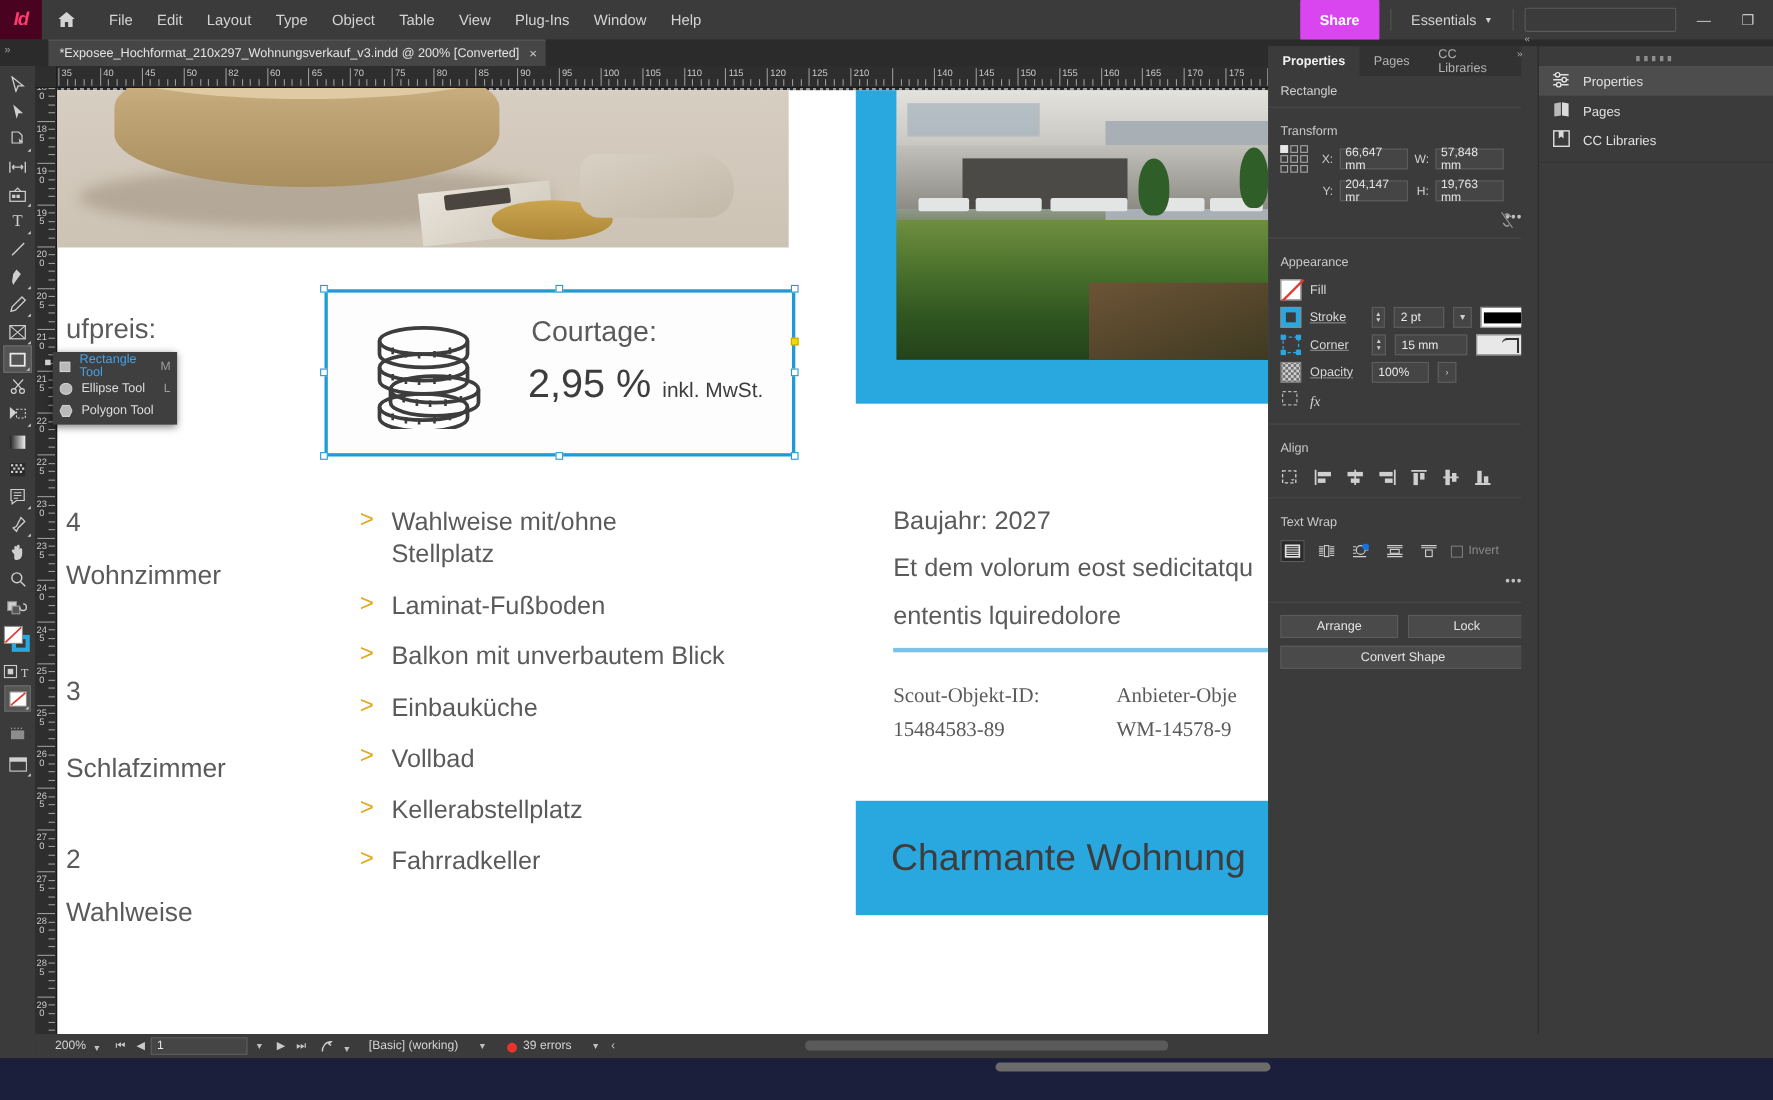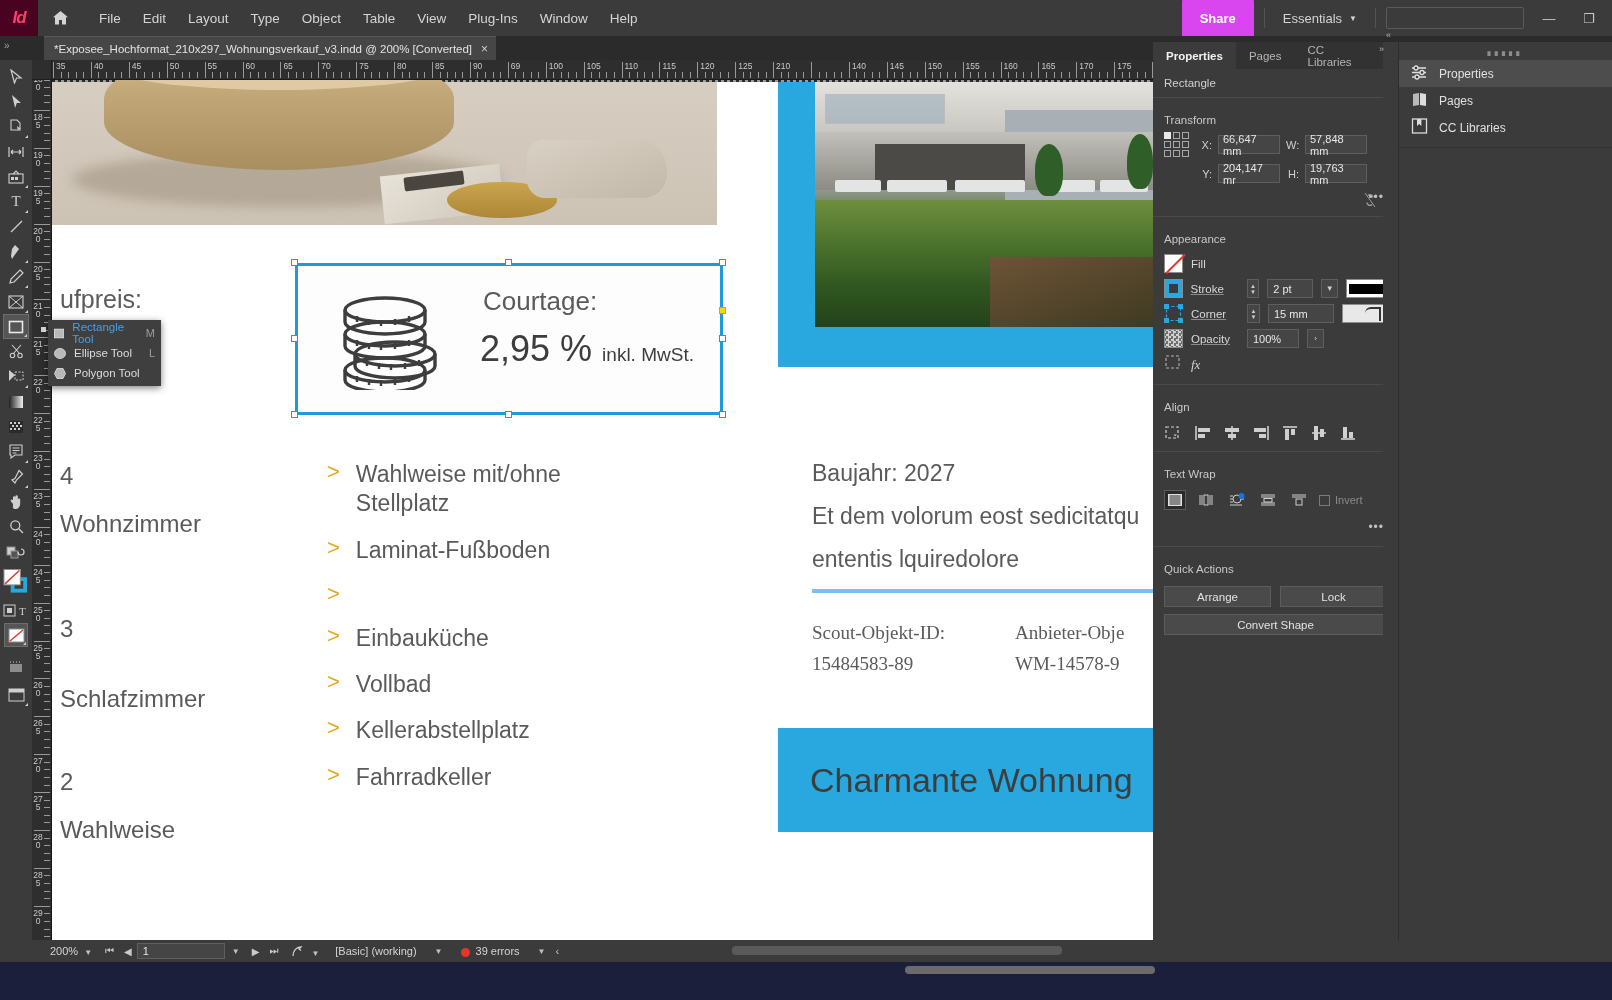--- a/index.html
+++ b/index.html
@@ -496,21 +496,21 @@
       <div class="rtick" style="left: 91.96px; top: 12px; width: 1px; height: 6px;"></div>
       <div class="rtick" style="left: 99.54px; top: 12px; width: 1px; height: 6px;"></div>
       <div class="rtick" style="left: 107.12px; top: 12px; width: 1px; height: 6px;"></div>
       <div class="rtick" style="left: 114.7px; top: 2px; width: 1px; height: 16px;"></div>
       <div class="rlabel" style="left: 117.7px; top: 1px;">50</div>
       <div class="rtick" style="left: 122.28px; top: 12px; width: 1px; height: 6px;"></div>
       <div class="rtick" style="left: 129.86px; top: 12px; width: 1px; height: 6px;"></div>
       <div class="rtick" style="left: 137.44px; top: 12px; width: 1px; height: 6px;"></div>
       <div class="rtick" style="left: 145.02px; top: 12px; width: 1px; height: 6px;"></div>
       <div class="rtick" style="left: 152.6px; top: 2px; width: 1px; height: 16px;"></div>
-      <div class="rlabel" style="left: 155.6px; top: 1px;">55</div>
+      <div class="rlabel" style="left: 155.6px; top: 1px;">82</div>
       <div class="rtick" style="left: 160.18px; top: 12px; width: 1px; height: 6px;"></div>
       <div class="rtick" style="left: 167.76px; top: 12px; width: 1px; height: 6px;"></div>
       <div class="rtick" style="left: 175.34px; top: 12px; width: 1px; height: 6px;"></div>
       <div class="rtick" style="left: 182.92px; top: 12px; width: 1px; height: 6px;"></div>
       <div class="rtick" style="left: 190.5px; top: 2px; width: 1px; height: 16px;"></div>
       <div class="rlabel" style="left: 193.5px; top: 1px;">60</div>
       <div class="rtick" style="left: 198.08px; top: 12px; width: 1px; height: 6px;"></div>
       <div class="rtick" style="left: 205.66px; top: 12px; width: 1px; height: 6px;"></div>
       <div class="rtick" style="left: 213.24px; top: 12px; width: 1px; height: 6px;"></div>
       <div class="rtick" style="left: 220.82px; top: 12px; width: 1px; height: 6px;"></div>
@@ -544,21 +544,21 @@
       <div class="rtick" style="left: 395.16px; top: 12px; width: 1px; height: 6px;"></div>
       <div class="rtick" style="left: 402.74px; top: 12px; width: 1px; height: 6px;"></div>
       <div class="rtick" style="left: 410.32px; top: 12px; width: 1px; height: 6px;"></div>
       <div class="rtick" style="left: 417.9px; top: 2px; width: 1px; height: 16px;"></div>
       <div class="rlabel" style="left: 420.9px; top: 1px;">90</div>
       <div class="rtick" style="left: 425.48px; top: 12px; width: 1px; height: 6px;"></div>
       <div class="rtick" style="left: 433.06px; top: 12px; width: 1px; height: 6px;"></div>
       <div class="rtick" style="left: 440.64px; top: 12px; width: 1px; height: 6px;"></div>
       <div class="rtick" style="left: 448.22px; top: 12px; width: 1px; height: 6px;"></div>
       <div class="rtick" style="left: 455.8px; top: 2px; width: 1px; height: 16px;"></div>
-      <div class="rlabel" style="left: 458.8px; top: 1px;">69</div>
+      <div class="rlabel" style="left: 458.8px; top: 1px;">95</div>
       <div class="rtick" style="left: 463.38px; top: 12px; width: 1px; height: 6px;"></div>
       <div class="rtick" style="left: 470.96px; top: 12px; width: 1px; height: 6px;"></div>
       <div class="rtick" style="left: 478.54px; top: 12px; width: 1px; height: 6px;"></div>
       <div class="rtick" style="left: 486.12px; top: 12px; width: 1px; height: 6px;"></div>
       <div class="rtick" style="left: 493.7px; top: 2px; width: 1px; height: 16px;"></div>
       <div class="rlabel" style="left: 496.7px; top: 1px;">100</div>
       <div class="rtick" style="left: 501.28px; top: 12px; width: 1px; height: 6px;"></div>
       <div class="rtick" style="left: 508.86px; top: 12px; width: 1px; height: 6px;"></div>
       <div class="rtick" style="left: 516.44px; top: 12px; width: 1px; height: 6px;"></div>
       <div class="rtick" style="left: 524.02px; top: 12px; width: 1px; height: 6px;"></div>
@@ -841,20 +841,21 @@
         <div class="bl-item">
           <span class="bl-arrow">&gt;</span>
           <span class="bl-text" style="max-width:245px;">Wahlweise mit/ohne Stellplatz</span>
         </div>
         <div class="bl-item">
           <span class="bl-arrow">&gt;</span>
           <span class="bl-text">Laminat-Fußboden</span>
         </div>
         <div class="bl-item">
           <span class="bl-arrow">&gt;</span>
+          <span class="bl-text">Balkon mit unverbautem Blick</span>
         </div>
         <div class="bl-item">
           <span class="bl-arrow">&gt;</span>
           <span class="bl-text">Einbauküche</span>
         </div>
         <div class="bl-item">
           <span class="bl-arrow">&gt;</span>
           <span class="bl-text">Vollbad</span>
         </div>
         <div class="bl-item">
@@ -1154,21 +1155,20 @@
           </svg>
       </div>
       <div class="invert-lbl">
         <span class="cbox"></span>
         <span>Invert</span>
       </div>
     </div>
     <div class="dots-more" style="padding-top:8px;">•••</div>
     <div class="sect-div"></div>
 
-    <div class="sect-title">Quick Actions</div>
     <div class="qa-row">
       <div class="qa-btn">Arrange</div>
       <div class="qa-btn">Lock</div>
     </div>
     <div class="qa-btn qa-full">Convert Shape</div>
   </div>
 
   <div class="strip"></div>
   <div class="strip-arrows">»</div>
 

